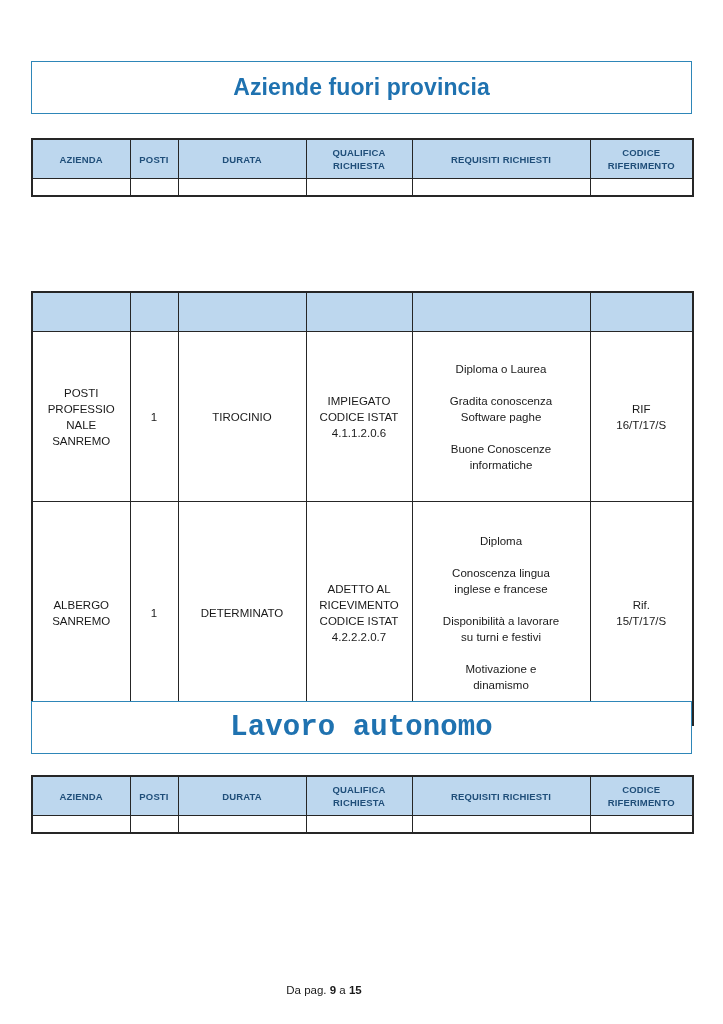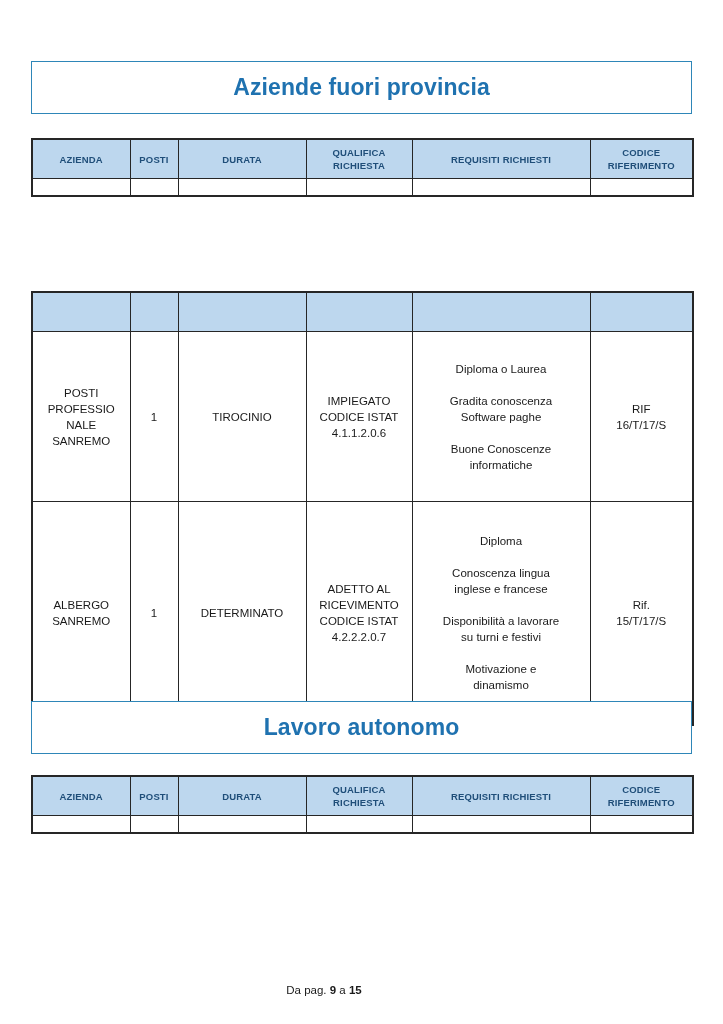--- a/index.html
+++ b/index.html
@@ -44,21 +44,21 @@
     letter-spacing: 0.1px;
   }
 
   #title-box-1 { position: absolute; left: 31px; top: 57px;  height: 53px; }
   #title-box-1 .title-text { font-size: 23px; }
 
   #title-box-2 { position: absolute; left: 31px; top: 220px; height: 55px; }
   #title-box-2 .title-text { font-size: 24px; }
 
   #title-box-3 { position: absolute; left: 31px; top: 697px; height: 53px; }
-  #title-box-3 .title-text { font-size: 23px; }
+  #title-box-3 .title-text { font-size: 29px; font-family: Liberation Mono, monospace; }
 
   
   table.job-table {
     position: absolute;
     left: 31px;
     width: 661px;
     border-collapse: collapse;
     table-layout: fixed;
     background: #ffffff;
     border: 2.5px solid #262626;

